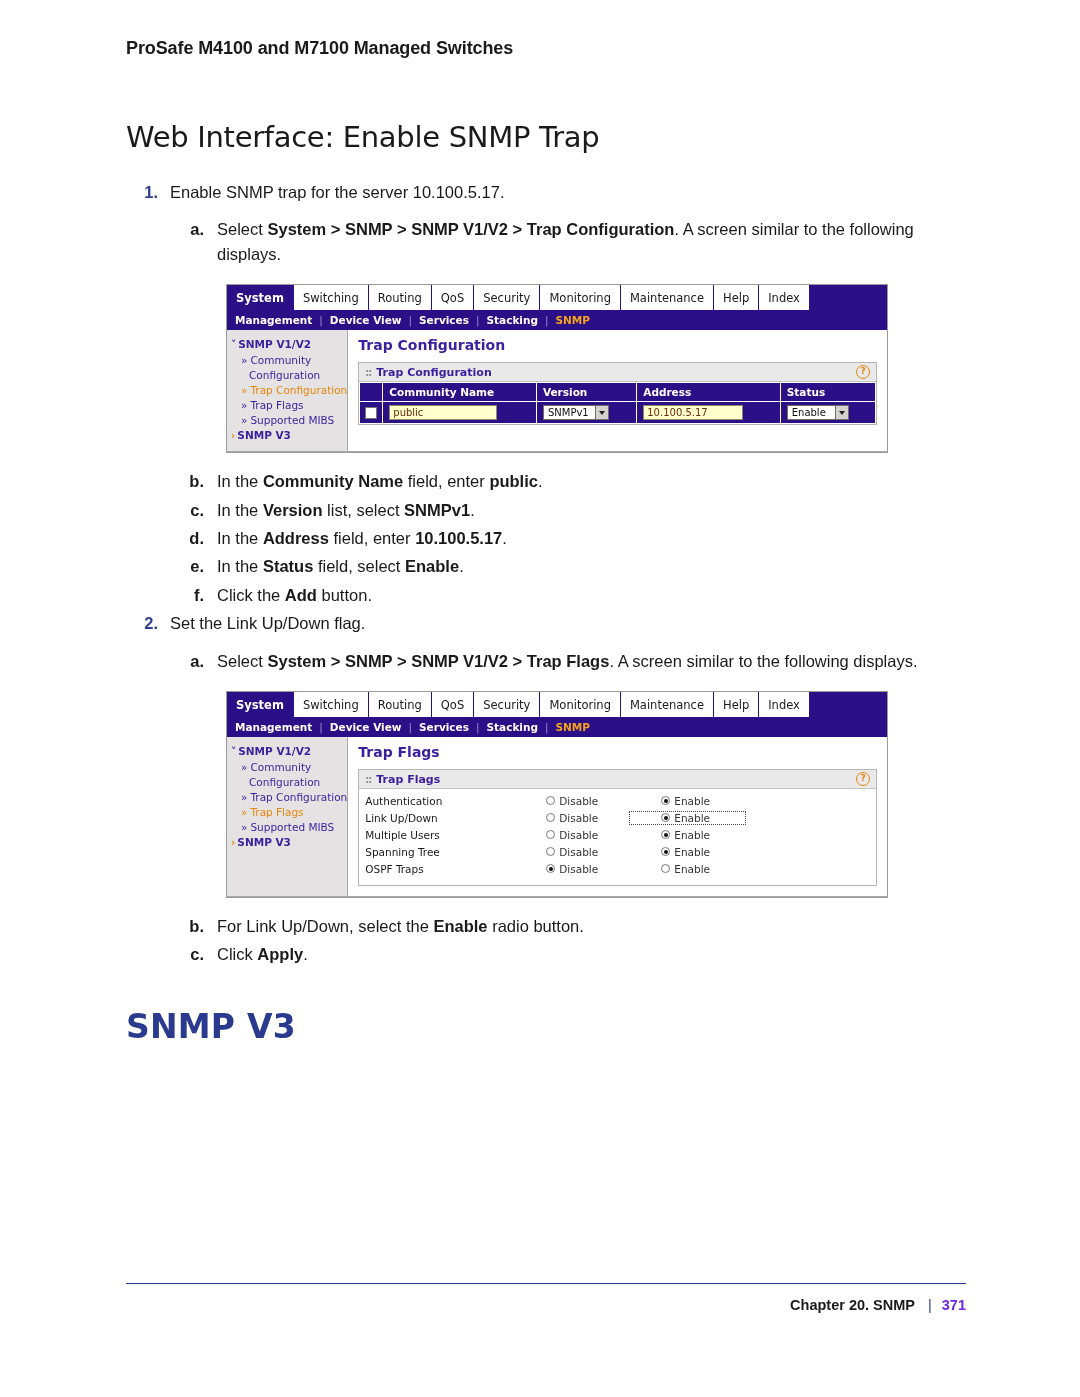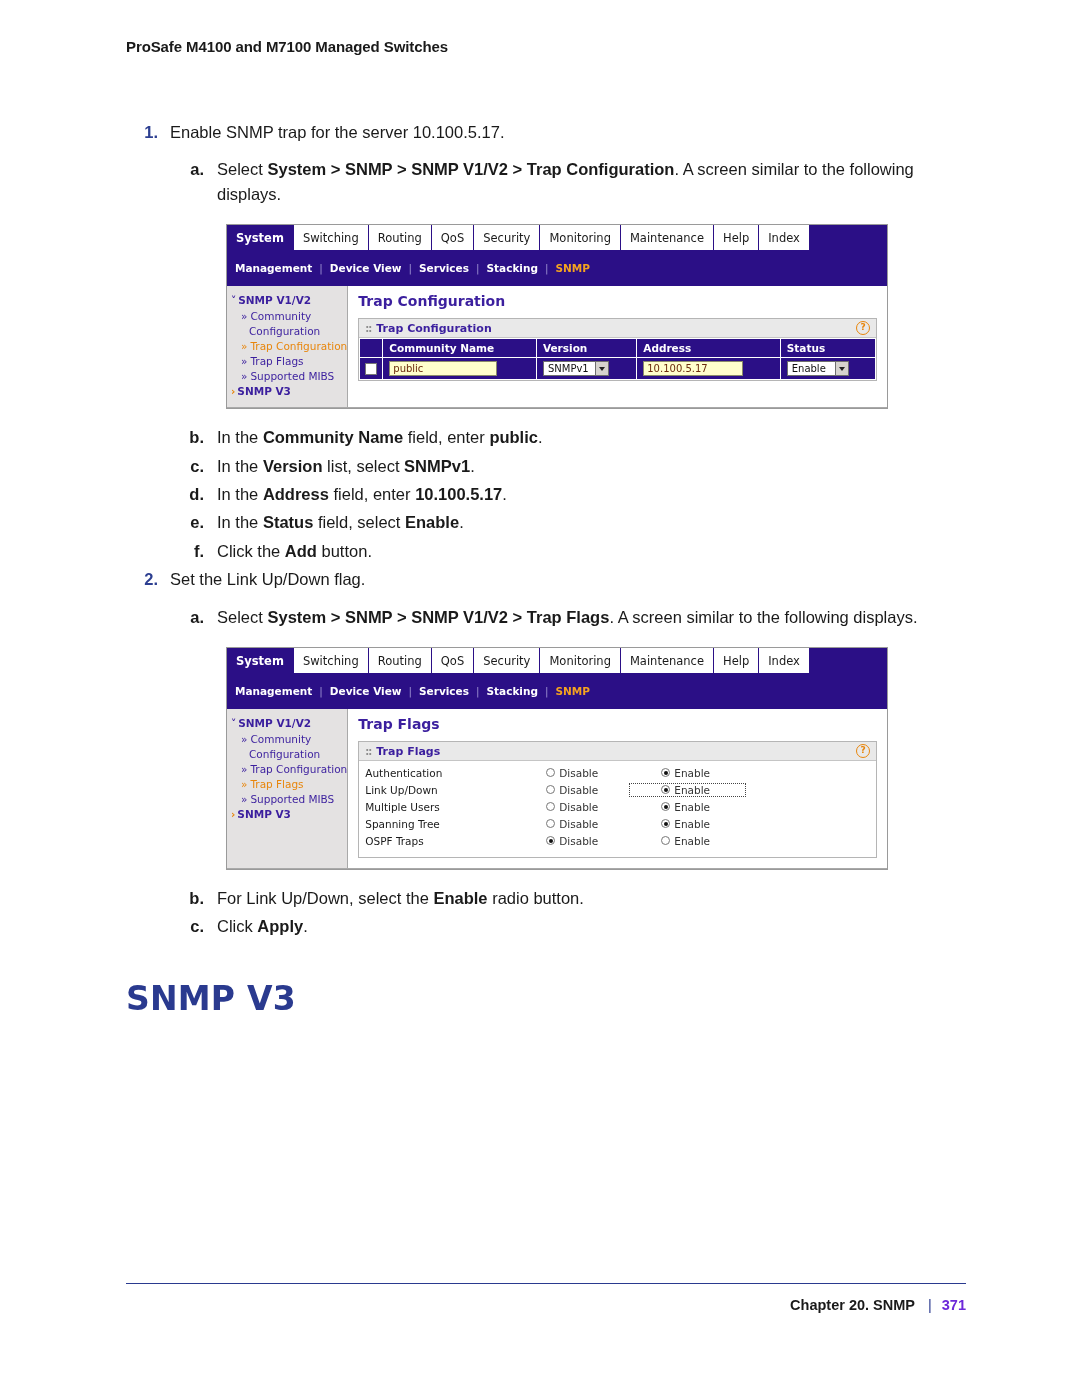--- a/index.html
+++ b/index.html
@@ -14,21 +14,21 @@
     font-family: "Liberation Sans", sans-serif;
     color: #1a1a1a;
     overflow: hidden;
   }
 
   
   .page-header {
     position: absolute;
     left: 126px;
     top: 38px;
-    font-size: 15px;
+    font-size: 18px;
     font-weight: bold;
     letter-spacing: -0.1px;
     color: #1a1a1a;
   }
 
   
   .content {
     position: absolute;
     left: 126px;
     top: 120px;
@@ -124,21 +124,21 @@
   .nav-tab.active {
     background: #2b0f86;
     color: #ffffff;
     font-weight: bold;
   }
 
   
   .nav-secondary {
     display: flex;
     align-items: center;
-    height: 36px;
+    height: 20px;
     background: #2b0f86;
     padding-left: 8px;
     font-size: 10.5px;
     color: #ffffff;
     font-weight: bold;
   }
   .nav-secondary .sub-item { white-space: nowrap; }
   .nav-secondary .sub-item.active { color: #f5a31f; }
   .nav-secondary .sep {
     color: #9b8fd0;
@@ -374,20 +374,21 @@
   }
   .footer .page-no { color: #6d28d9; }
 </style>
 </head>
 <body>
 
 <div class="page-header">ProSafe M4100 and M7100 Managed Switches</div>
 
 <div class="content">
 
+  <h1 class="section-title">Web Interface: Enable SNMP Trap</h1>
 
   <div class="step lvl1">
     <span class="marker">1.</span>
     <span class="body">Enable SNMP trap for the server 10.100.5.17.</span>
   </div>
   <div class="spacer-sm"></div>
   <div class="step lvl2">
     <span class="marker">a.</span>
     <span class="body">Select <b>System &gt; SNMP &gt; SNMP V1/V2 &gt; Trap Configuration</b>. A screen similar to the following displays.</span>
   </div>

